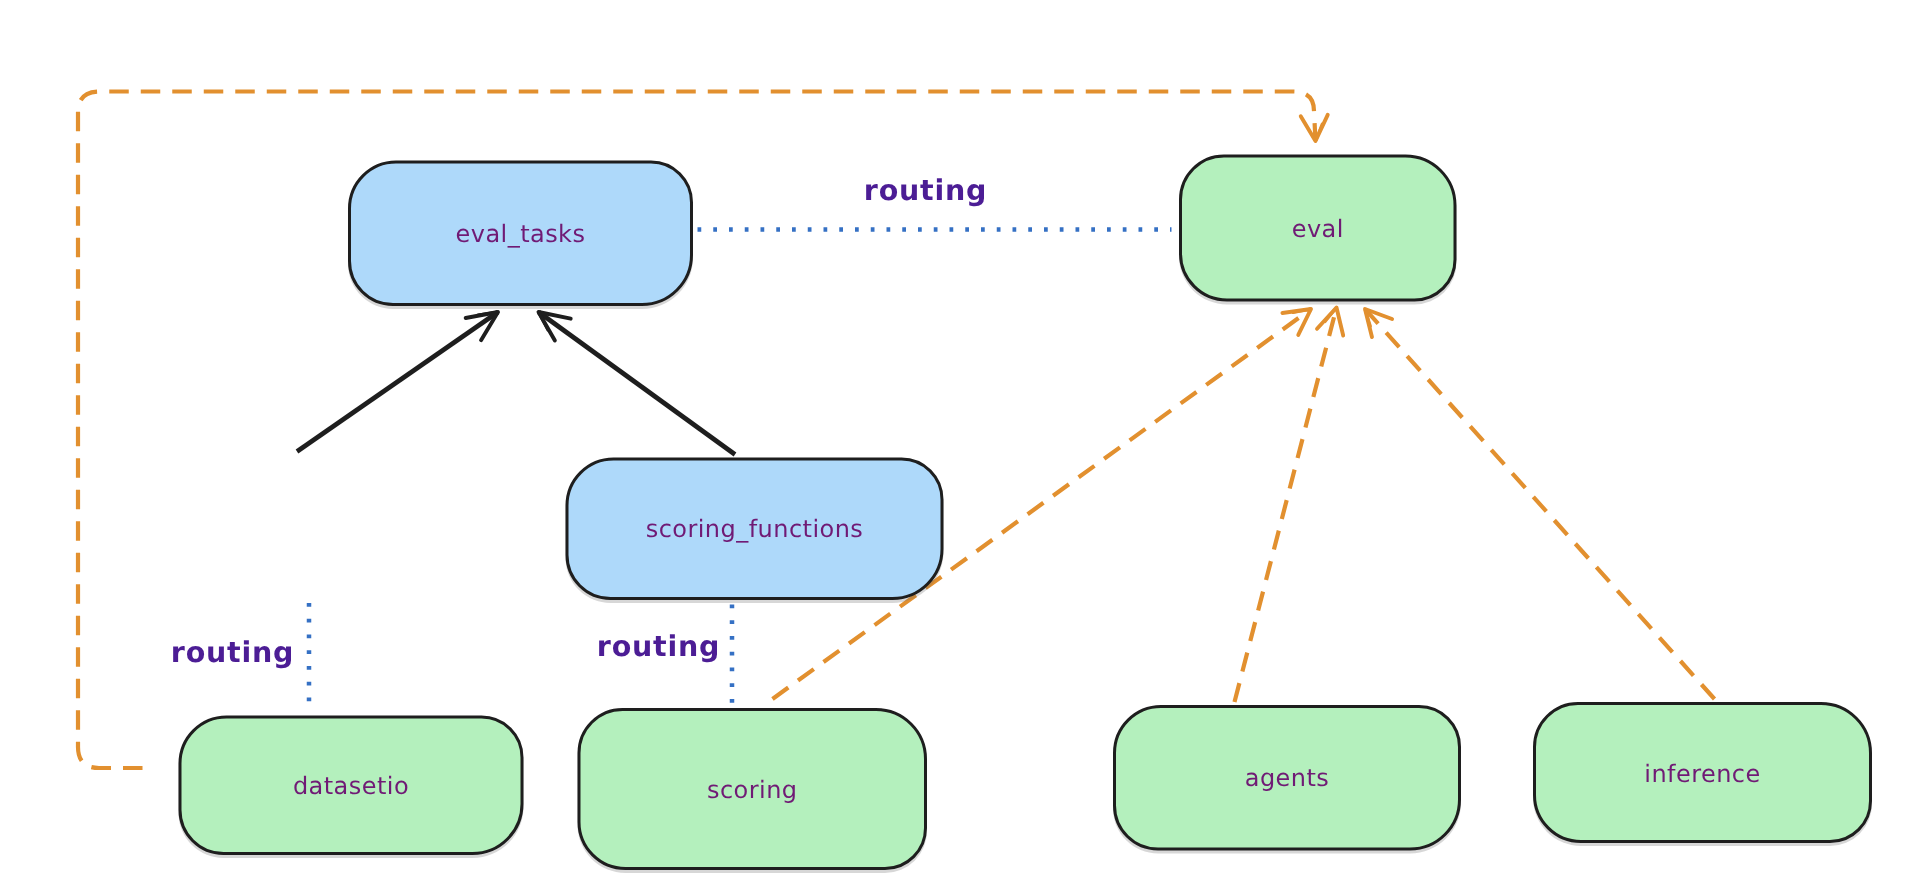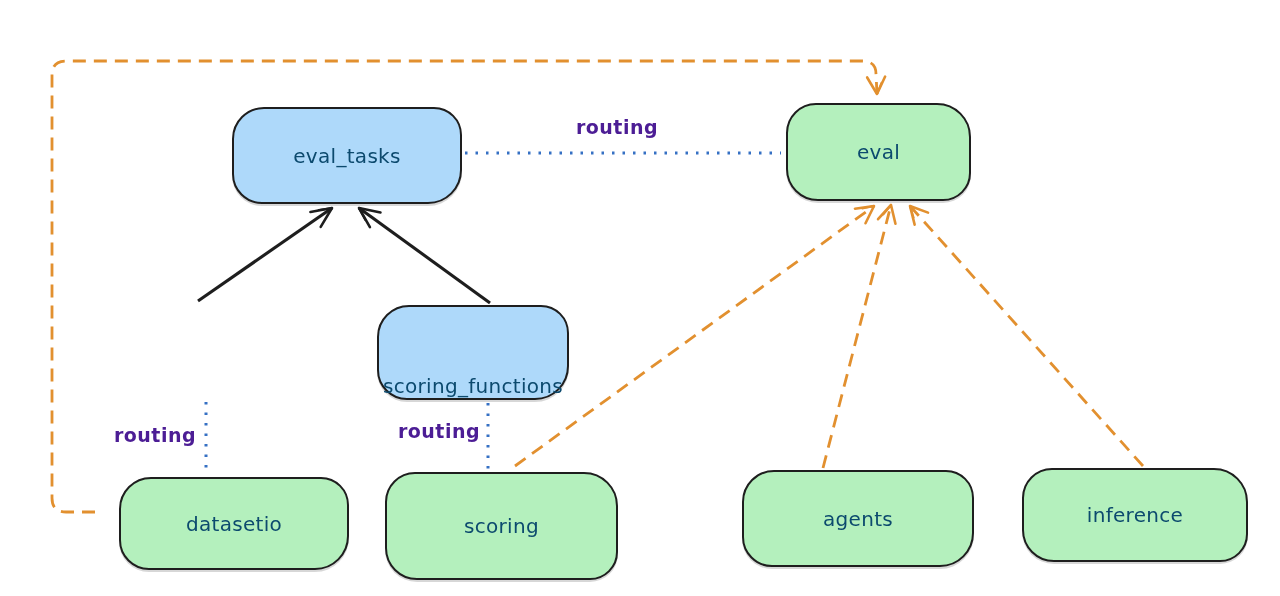--- a/index.html
+++ b/index.html
@@ -16,22 +16,22 @@
     left: 0; top: 0;
     width: 1280px; height: 596px;
   }
   .node {
     position: absolute;
     box-sizing: border-box;
     border: 2.6px solid #1e1e1e;
     display: flex;
     align-items: center;
     justify-content: center;
-    color: #0c4a6e;
-    font-size: 20px;
+    color: #701a75;
+    font-size: 16px;
     letter-spacing: 0.3px;
     box-shadow: 0 2px 0 rgba(110,110,110,0.28);
   }
   .node.r1 { border-radius: 32px 28px 34px 30px; }
   .node.r2 { border-radius: 30px 34px 28px 32px; }
   .node-label { white-space: nowrap; }
   .routing-label {
     position: absolute;
     width: 120px;
     text-align: center;
@@ -77,21 +77,21 @@
 
   <div class="node r1" style="left: 232px; top: 107px; width: 230px; height: 97px; background: rgb(174, 217, 250);">
     <span class="node-label">eval_tasks</span>
   </div>
 
   <div class="node r2" style="left: 786px; top: 103px; width: 185px; height: 98px; background: rgb(180, 240, 189);">
     <span class="node-label">eval</span>
   </div>
 
 
-  <div class="node r1" style="left: 377px; top: 305px; width: 192px; height: 95px; background: rgb(174, 217, 250); align-items: flex-end;">
+  <div class="node r1" style="left: 377px; top: 305px; width: 252px; height: 95px; background: rgb(174, 217, 250);">
     <span class="node-label">scoring_functions</span>
   </div>
 
   <div class="node r1" style="left: 95px; top: 477px; width: 230px; height: 93px; background: rgb(180, 240, 189); margin-left: 24px;">
     <span class="node-label">datasetio</span>
   </div>
 
   <div class="node r2" style="left: 385px; top: 472px; width: 233px; height: 108px; background: rgb(180, 240, 189);">
     <span class="node-label">scoring</span>
   </div>

